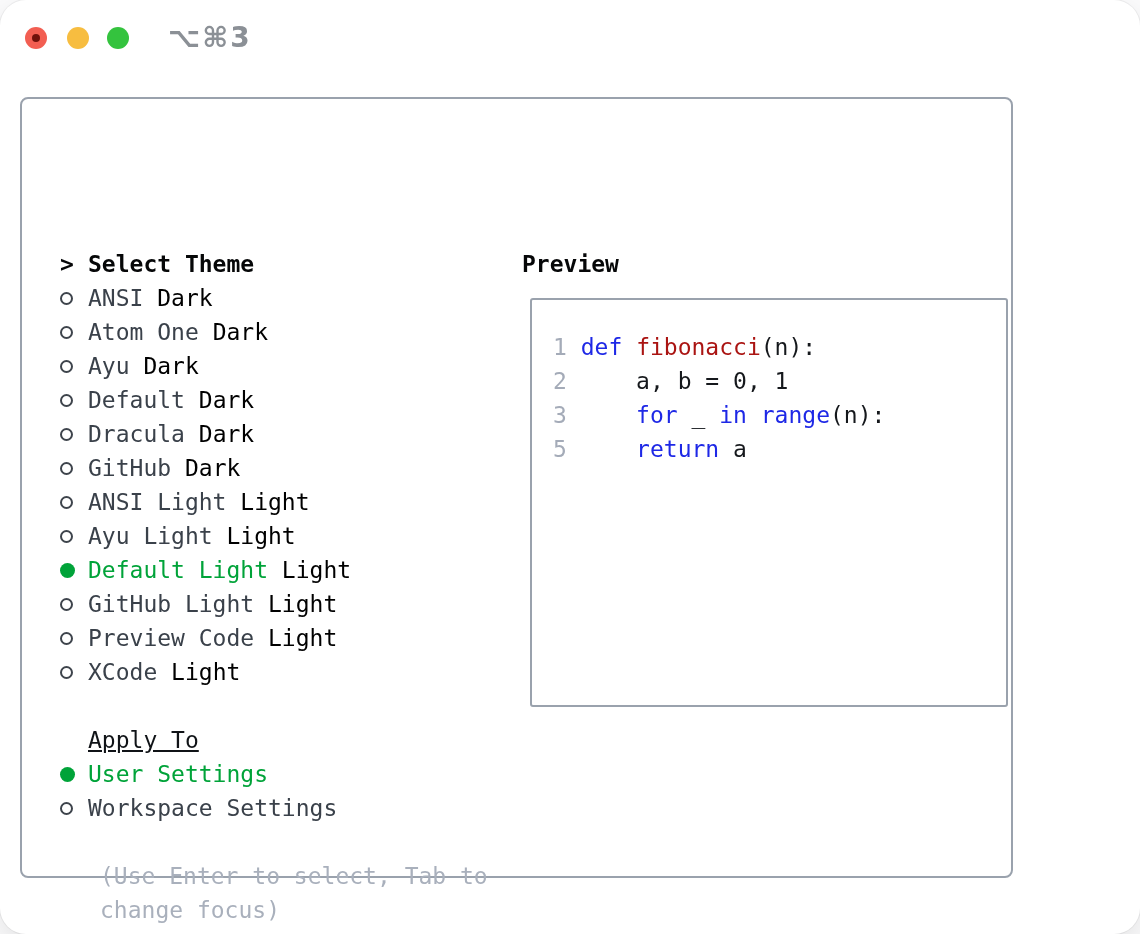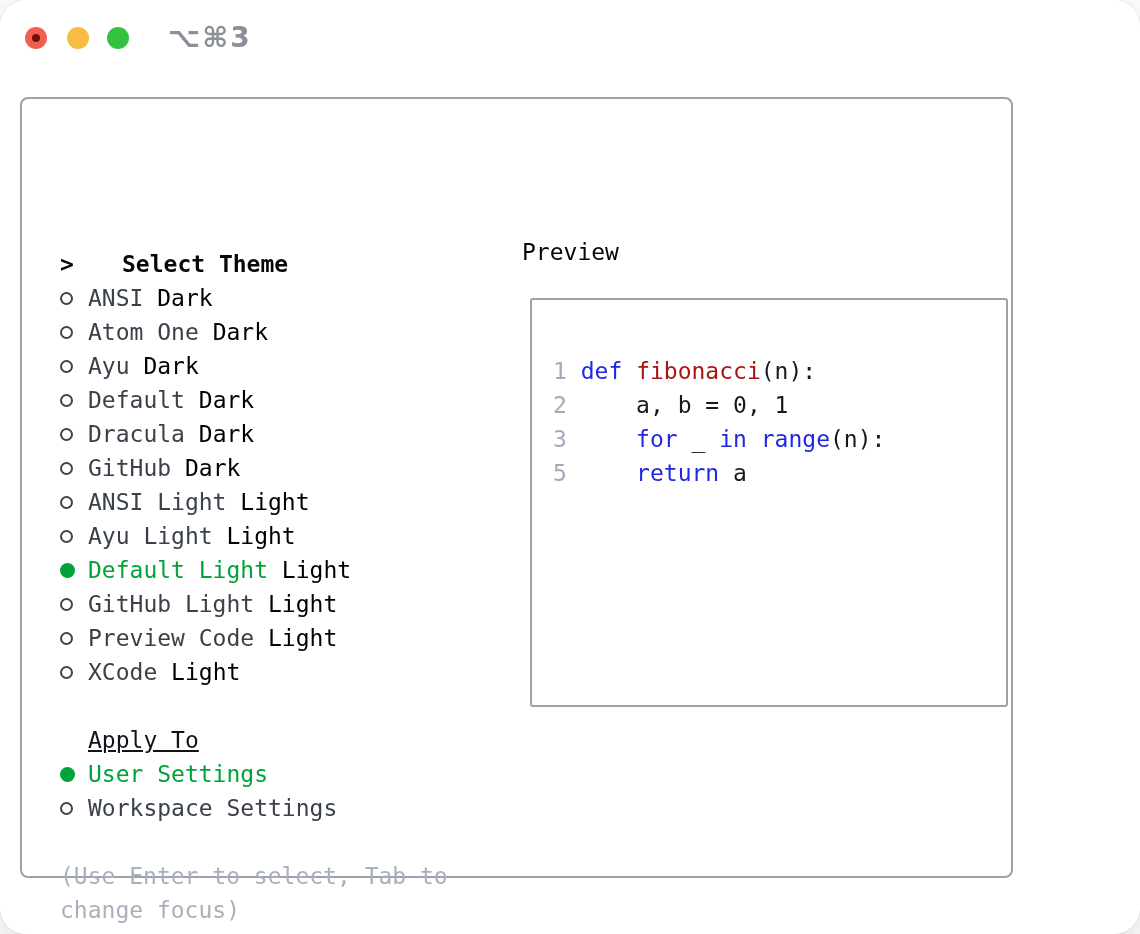--- a/index.html
+++ b/index.html
@@ -30,34 +30,34 @@
     width:993px;height:781px;box-sizing:border-box;
     border:2px solid #9aa2ad;border-radius:8px;background:#fff;
   }
   
   .left-col{position:absolute;left:38px;top:148px;font-size:23px;color:#3a414a;}
   .row{display:flex;align-items:center;height:34px;white-space:pre;}
   .cell{display:inline-flex;width:28px;align-items:center;flex:none;}
   .caret{font-weight:bold;color:#060708;}
   .ring{width:13px;height:13px;border-radius:50%;border:2px solid #3e444c;box-sizing:border-box;}
   .dotfill{width:15px;height:15px;border-radius:50%;background:var(--green);}
-  .title-txt{font-weight:bold;color:#060708;margin-left:34px;}
+  .title-txt{font-weight:bold;color:#060708;}
   .plain-title{color:#101317;text-decoration:underline;}
   .variant{color:#000000;}
   .sel{color:var(--green);}
-  .help{color:#a9b0bc;}
+  .help{color:#a9b0bc;margin-left:40px;}
   
-  .preview-head{position:absolute;left:500px;top:136px;height:34px;display:flex;align-items:center;
-    font-size:23px;font-weight:normal;color:#060708;}
+  .preview-head{position:absolute;left:500px;top:148px;height:34px;display:flex;align-items:center;
+    font-size:23px;font-weight:bold;color:#060708;}
   .preview-box{
     position:absolute;left:508px;top:199px;
     width:478px;height:409px;box-sizing:border-box;
     border:2px solid #9aa2ad;border-radius:3px;background:#fff;
   }
-  .code{position:absolute;left:21px;top:54px;font-size:23px;}
+  .code{position:absolute;left:21px;top:30px;font-size:23px;}
   .pline{height:34px;line-height:34px;white-space:pre;color:#15181c;}
   .ln{color:#a4abb8;}
   .kw{color:var(--kw);}
   .fn{color:var(--fn);}
   .p{color:#15181c;}
 </style>
 </head>
 <body>
 
 <div class="window">

